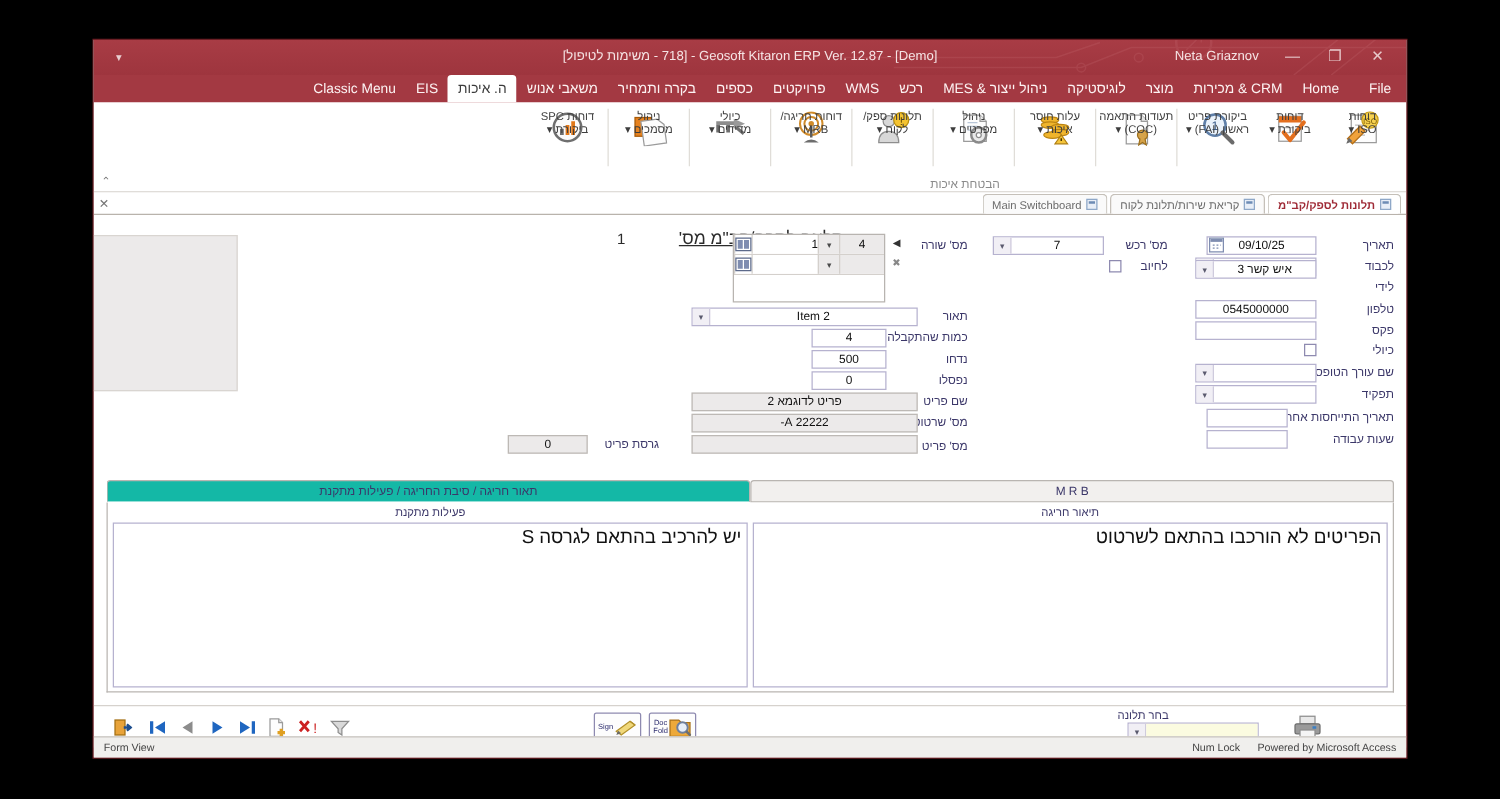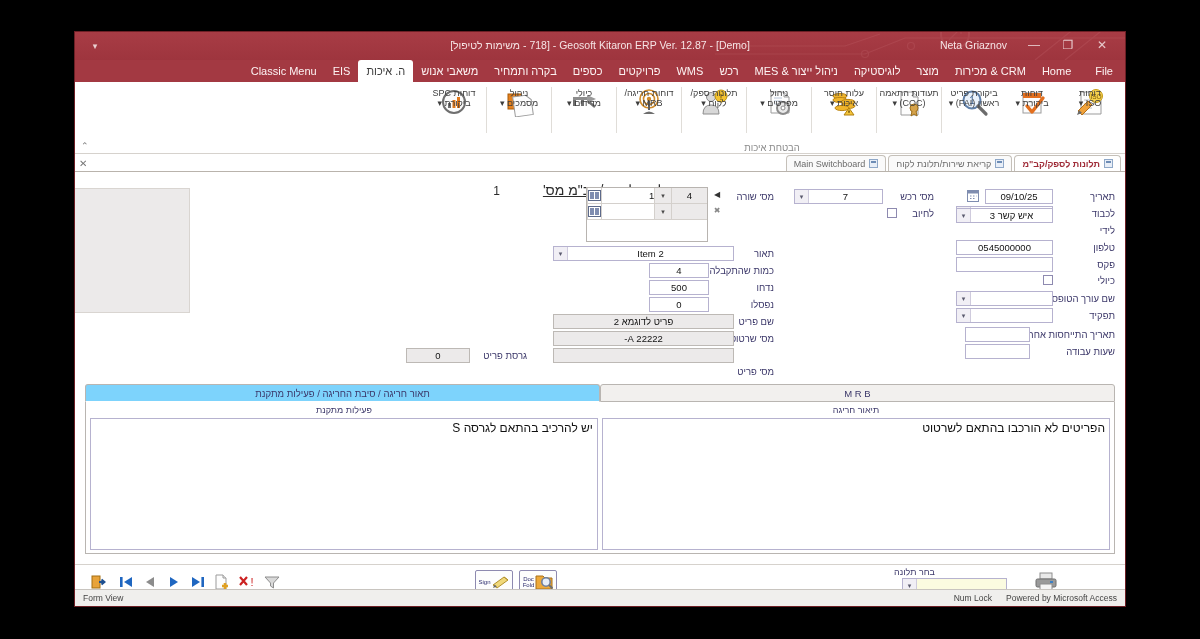--- a/index.html
+++ b/index.html
@@ -195,31 +195,31 @@
     position: absolute; left: 10px; right: 10px; top: 212px; height: 170px;
   }
   .lt-head { display: flex; direction: rtl; height: 18px; }
   .lt {
     flex: 1; display: flex; align-items: center; justify-content: center;
     font-size: 9.5px; color: #3b3769;
     border: 1px solid #b9b5b1; background: #f2f0ee;
     border-bottom: 1px solid #b9b5b1; cursor: pointer;
     border-top-left-radius: 3px; border-top-right-radius: 3px;
   }
-  .lt.active { background: #7dd3fc; border-bottom-color: #ffffff; }
+  .lt.active { background: #14b8a6; border-bottom-color: #ffffff; }
   .lt-body {
     border: 1px solid #b9b5b1; border-top: none; height: 152px; background: #ffffff;
     position: relative; padding: 3px 4px;
     display: flex; direction: rtl; gap: 4px;
   }
   .col { flex: 1; display: flex; flex-direction: column; }
   .col .hdr { font-size: 9px; color: #3b3769; text-align: center; height: 13px; }
   .col .box {
     flex: 1; border: 1px solid #b6b2cf; background: #fff;
-    font-size: 12px; color: #111; padding: 2px 4px; text-align: right;
+    font-size: 15px; color: #111; padding: 2px 4px; text-align: right;
     overflow: hidden;
   }
 
   
   .navbar {
     position: relative; height: 34px; background: #ffffff;
     border-top: 1px solid #d6d2cd; direction: ltr;
   }
   .nav-ico {
     position: absolute; top: 8px; cursor: pointer;
@@ -482,21 +482,21 @@
   </div>
 
   <div class="canvas">
 
     <div class="form-title">תלונה לספק/קב"מ מס'</div>
     <div class="form-num">1</div>
 
     <div class="imgbox" style="right:935px; top:16px; width:135px; height:125px;"></div>
 
     <div class="lbl" style="right:10px; top:19px; width:58px;">תאריך</div>
-    <div class="fld" style="right:72px; top:17px; width:68px;text-align:center;">09/10/25</div>
+    <div class="fld" style="right:72px; top:17px; width:88px;text-align:center;">09/10/25</div>
     <div style="position:absolute; right:146px; top:18px; width:12px; height:12px; border:1px solid #7f8db0; background:#fff;">
       <svg width="10" height="10" viewBox="0 0 10 10">
           <rect x="0" y="0" width="10" height="2.5" fill="#7f8db0"></rect>
           <path d="M2 5h1.5M5 5h1.5M8 5h0.5M2 7.5h1.5M5 7.5h1.5" stroke="#7f8db0" stroke-width="1"></path>
         </svg>
     </div>
 
     <div class="lbl" style="right:10px; top:36px; width:58px;">לכבוד</div>
     <div class="combo" style="right:72px; top:34px; width:97px;">
       <div class="arrow">▾</div>
@@ -583,21 +583,21 @@
 
     <div class="lbl" style="right:351px; top:127px; width:60px;">נפסלו</div>
     <div class="fld" style="right:416px; top:125px; width:60px;">0</div>
 
     <div class="lbl" style="right:351px; top:144px; width:48px;">שם פריט</div>
     <div class="fld ro" style="right:391px; top:142px; width:181px;">פריט לדוגמא 2</div>
 
     <div class="lbl" style="right:351px; top:161px; width:52px;">מס' שרטוט</div>
     <div class="fld ro" style="right:391px; top:159px; width:181px;">22222 A-</div>
 
-    <div class="lbl" style="right:351px; top:194px; width:48px;">מס' פריט</div>
+    <div class="lbl" style="right:351px; top:180px; width:48px;">מס' פריט</div>
     <div class="fld ro" style="right:391px; top:176px; width:181px;"></div>
 
     <div class="lbl" style="right:598px; top:178px; width:54px;">גרסת פריט</div>
     <div class="fld ro" style="right:655px; top:176px; width:64px;">0</div>
 
     <div class="lowtabs">
       <div class="lt-head">
         <div class="lt">M R B</div>
         <div class="lt active">תאור חריגה / סיבת החריגה / פעילות מתקנת</div>
       </div>

